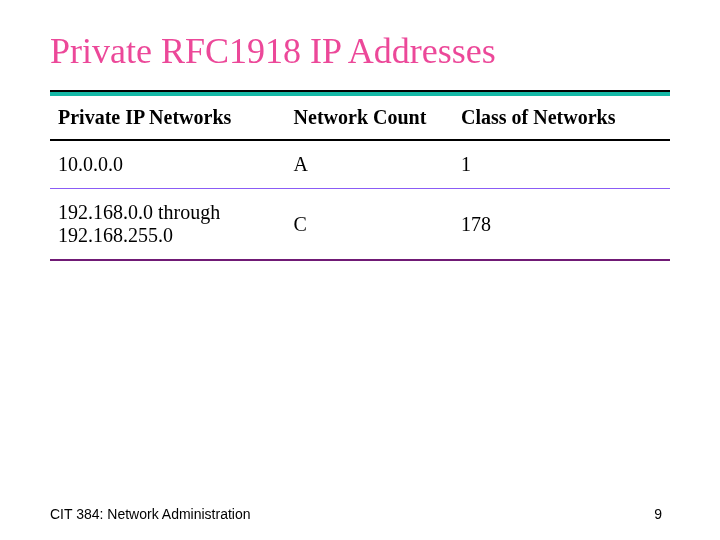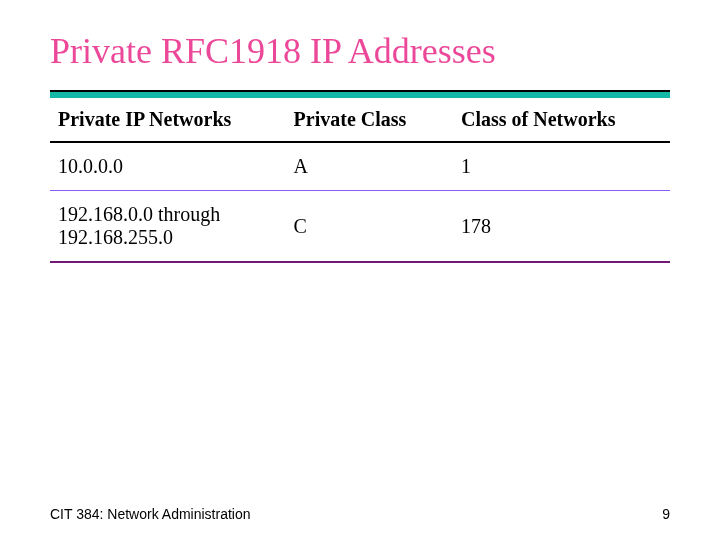--- a/index.html
+++ b/index.html
@@ -41,21 +41,21 @@
 
     table {
       width: 100%;
       border-collapse: collapse;
       margin-top: 0;
       font-size: 20px;
       color: #000000;
     }
 
     thead tr {
-      border-top: 6px solid #14b8a6;
+      border-top: 4px solid #14b8a6;
       border-bottom: 2px solid #000;
     }
 
     tbody tr {
       border-bottom: 1px solid #8b5cf6;
     }
 
     tbody tr:last-child {
       border-bottom: 2px solid #701a75;
     }
@@ -82,40 +82,40 @@
     }
 
     .col-count {
       width: 35%;
     }
 
     .footer {
       position: absolute;
       bottom: 18px;
       left: 0;
-      right: 0;
+      right: 8px;
       display: flex;
       justify-content: space-between;
       padding: 0 50px;
       font-size: 14px;
       color: #000;
       font-family: Arial, sans-serif;
     }
   </style>
 </head>
 <body>
 
 <div class="page">
   <h1 class="title">Private RFC1918 IP Addresses</h1>
   <hr class="divider">
   <table>
     <thead>
       <tr>
         <th class="col-network">Private IP Networks</th>
-        <th class="col-class">Private Class</th>
+        <th class="col-class">Network Count</th>
         <th class="col-count">Class of Networks</th>
       </tr>
     </thead>
     <tbody>
       <tr>
         <td class="col-network">10.0.0.0</td>
         <td class="col-class">A</td>
         <td class="col-count">1</td>
       </tr>
       <tr>

